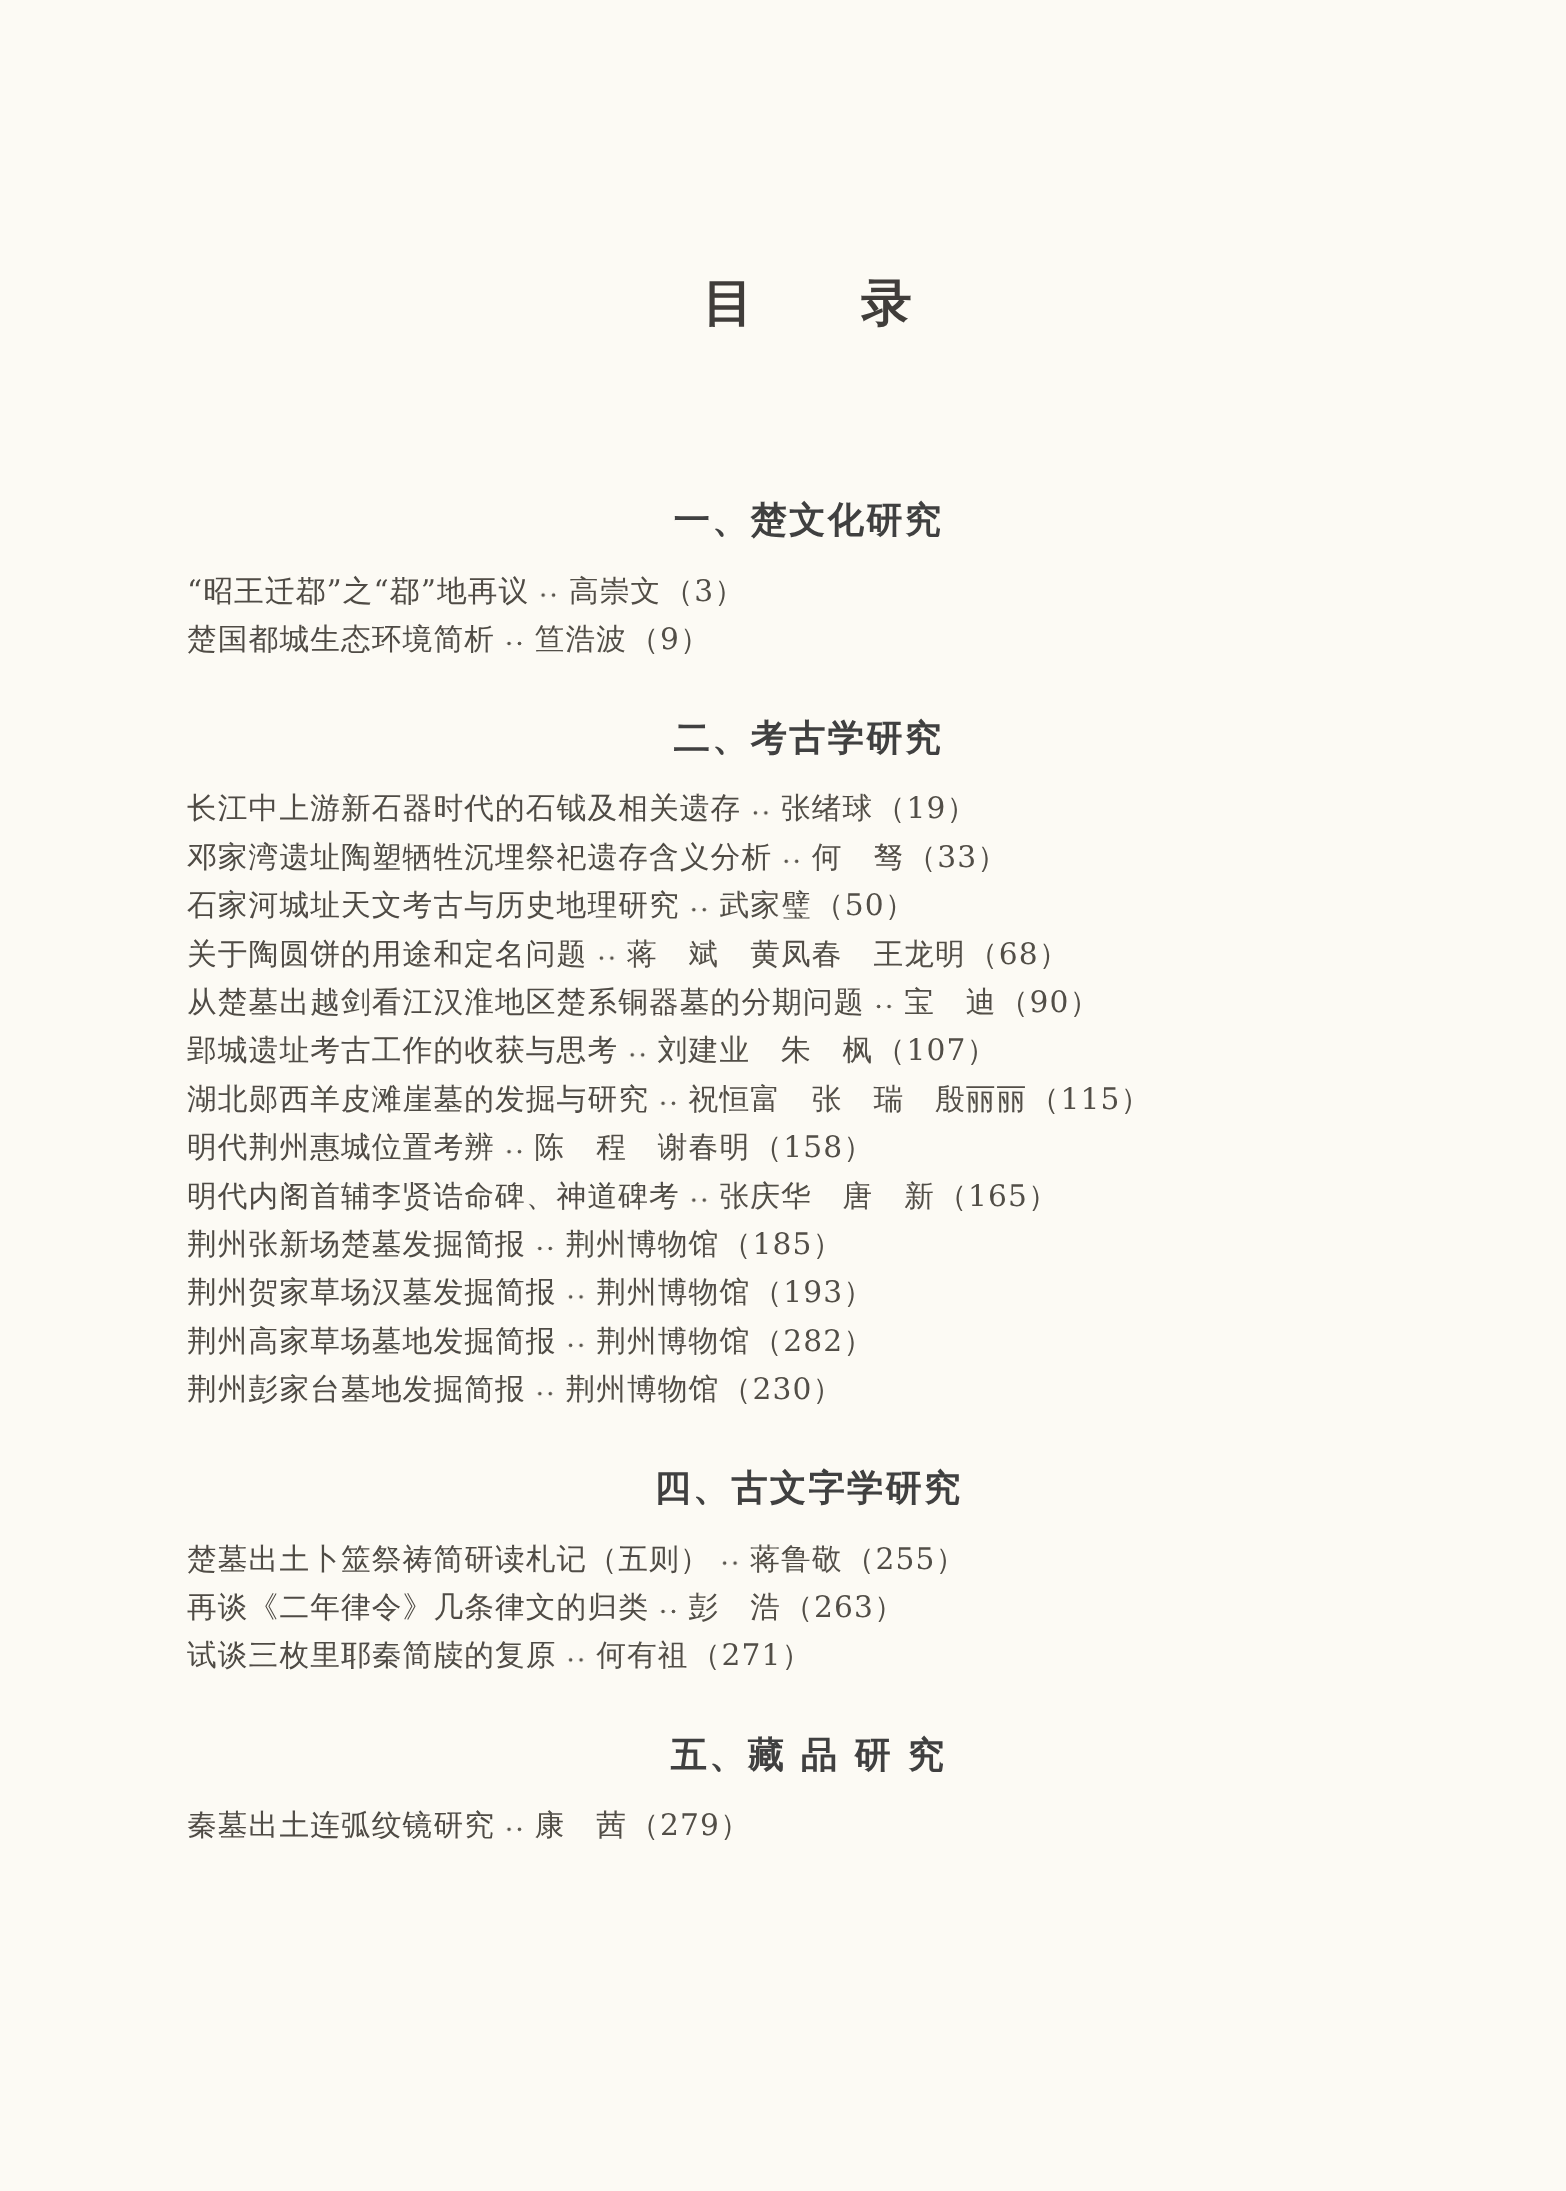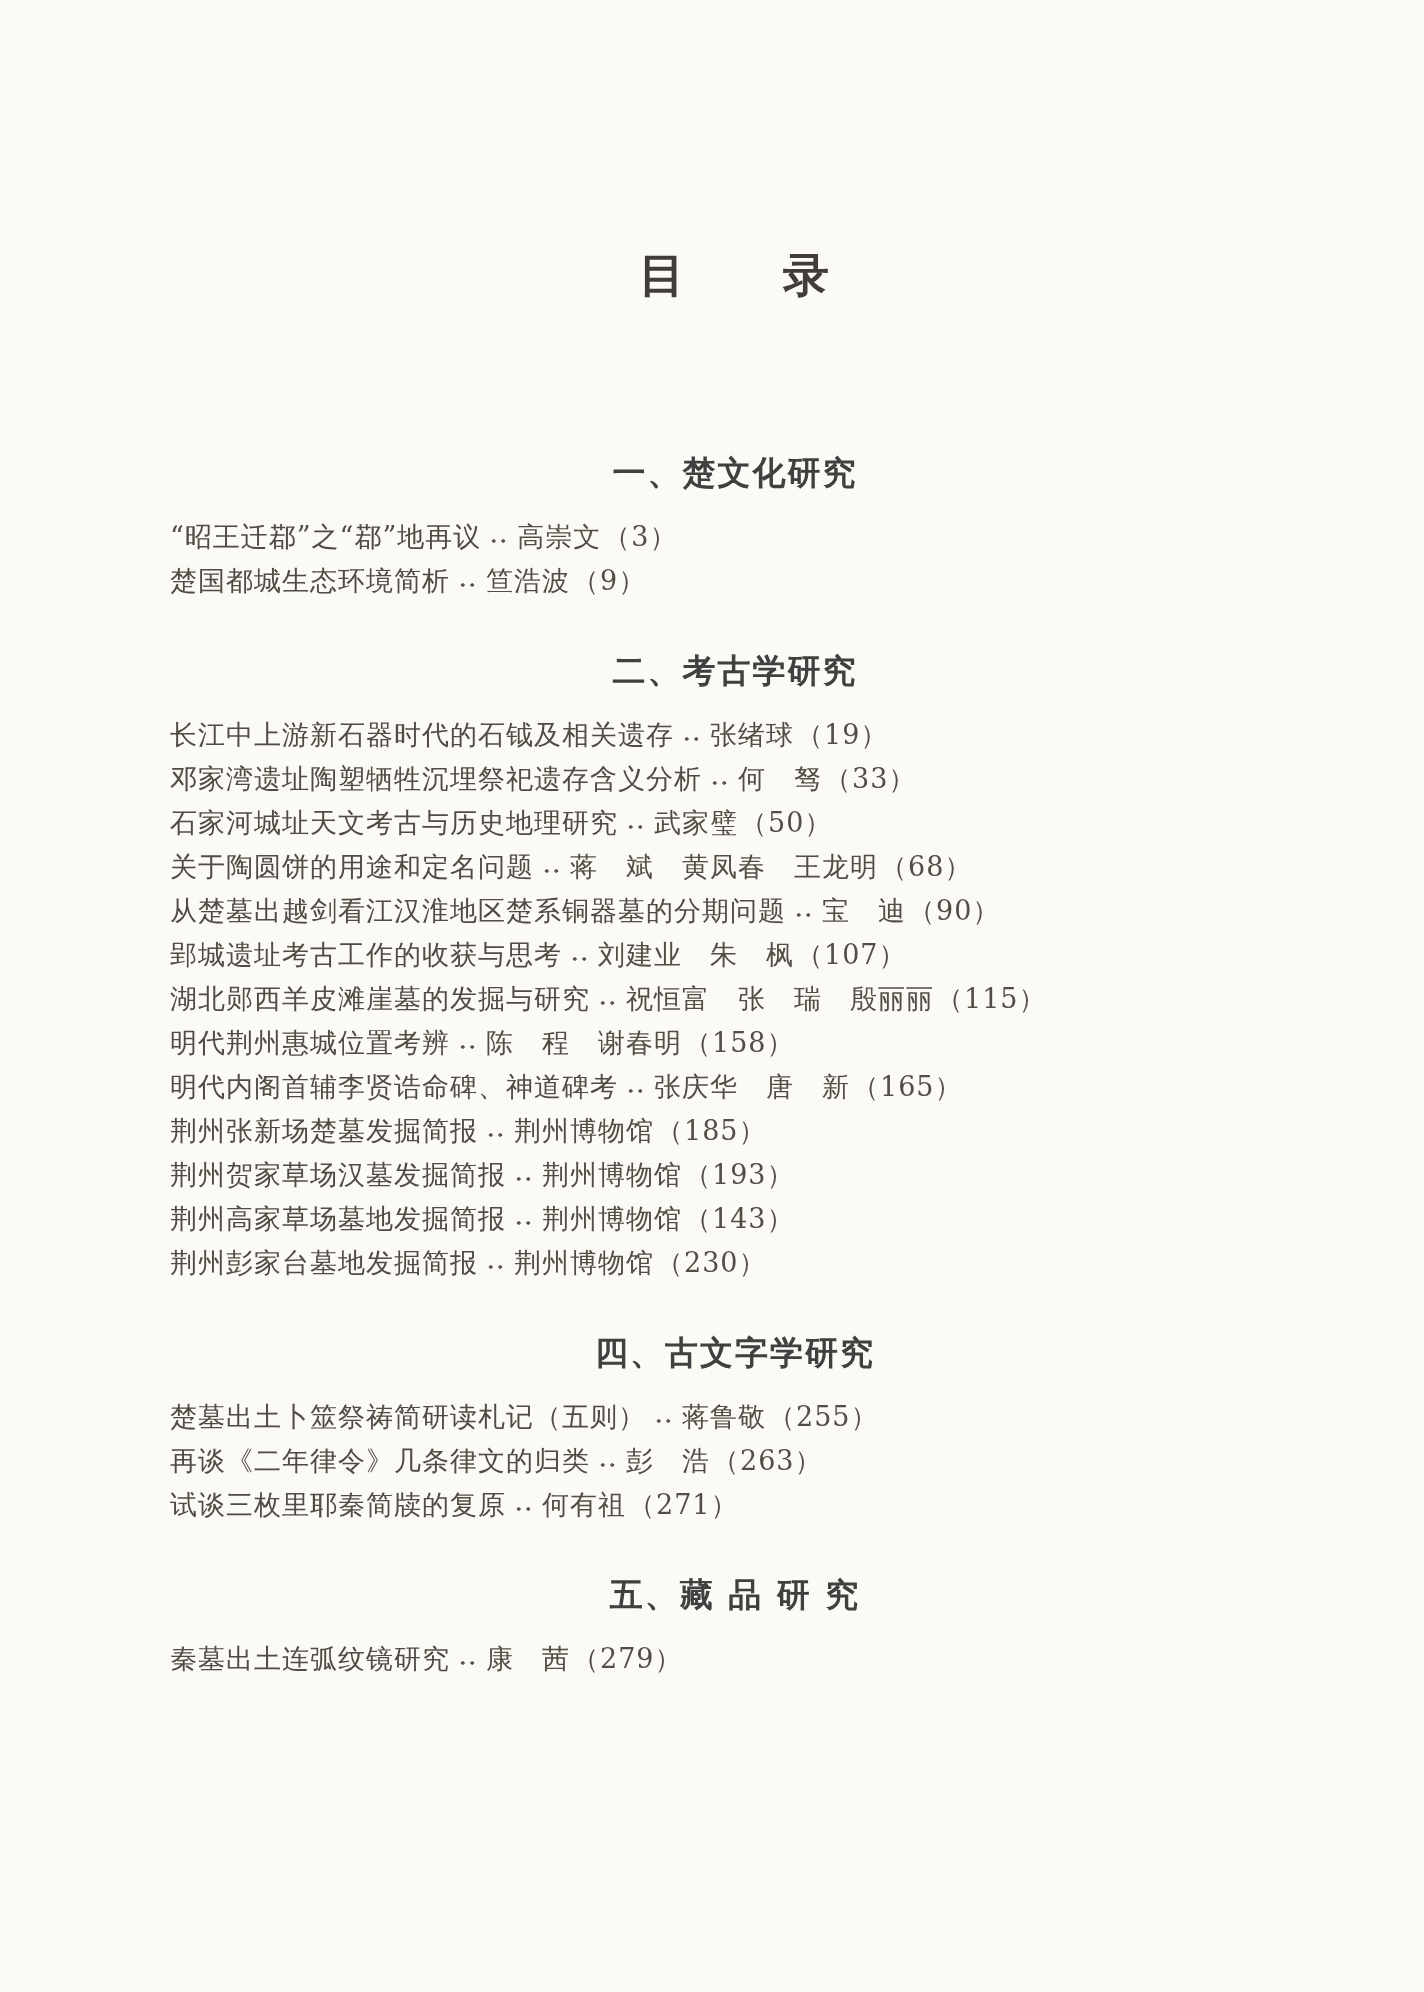--- a/index.html
+++ b/index.html
@@ -179,21 +179,21 @@
     <span class="etitle">荆州贺家草场汉墓发掘简报</span>
     <span class="leader"></span>
     <span class="authors">荆州博物馆</span>
     <span class="pageref">（193）</span>
   </div>
 
   <div class="entry">
     <span class="etitle">荆州高家草场墓地发掘简报</span>
     <span class="leader"></span>
     <span class="authors">荆州博物馆</span>
-    <span class="pageref">（143）</span>
+    <span class="pageref">（282）</span>
   </div>
 
   <div class="entry">
     <span class="etitle">荆州彭家台墓地发掘简报</span>
     <span class="leader"></span>
     <span class="authors">荆州博物馆</span>
     <span class="pageref">（230）</span>
   </div>
 </div>
   </section>

